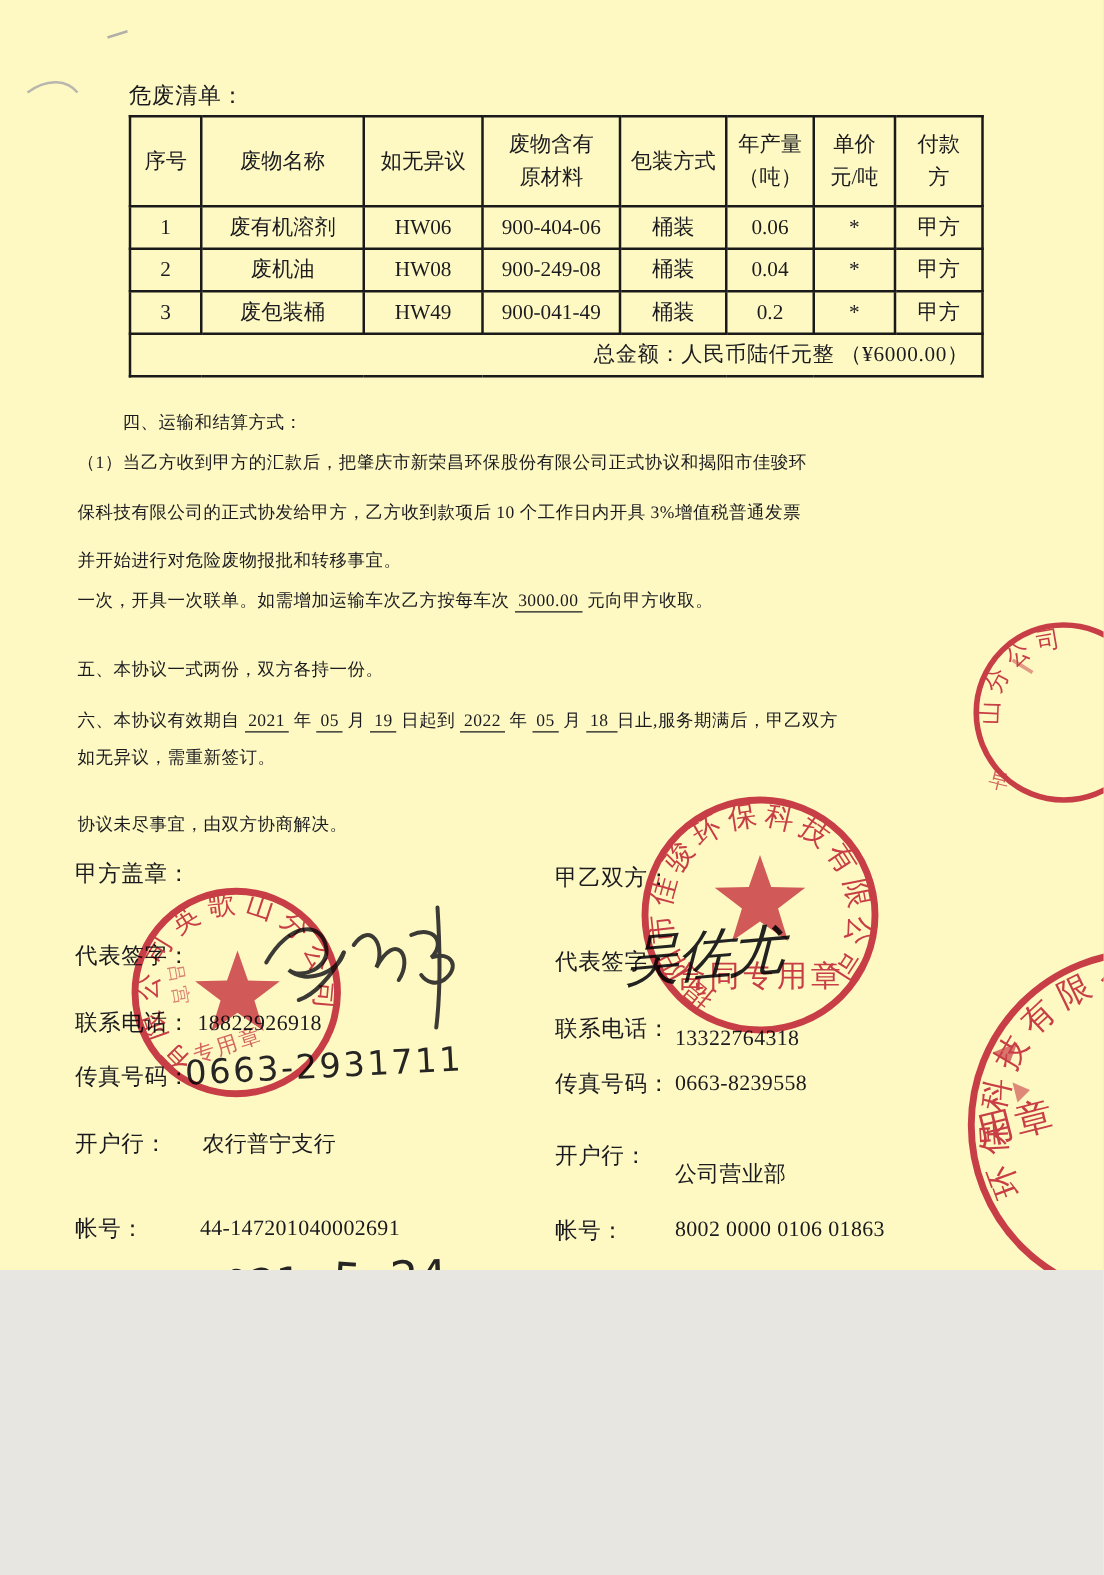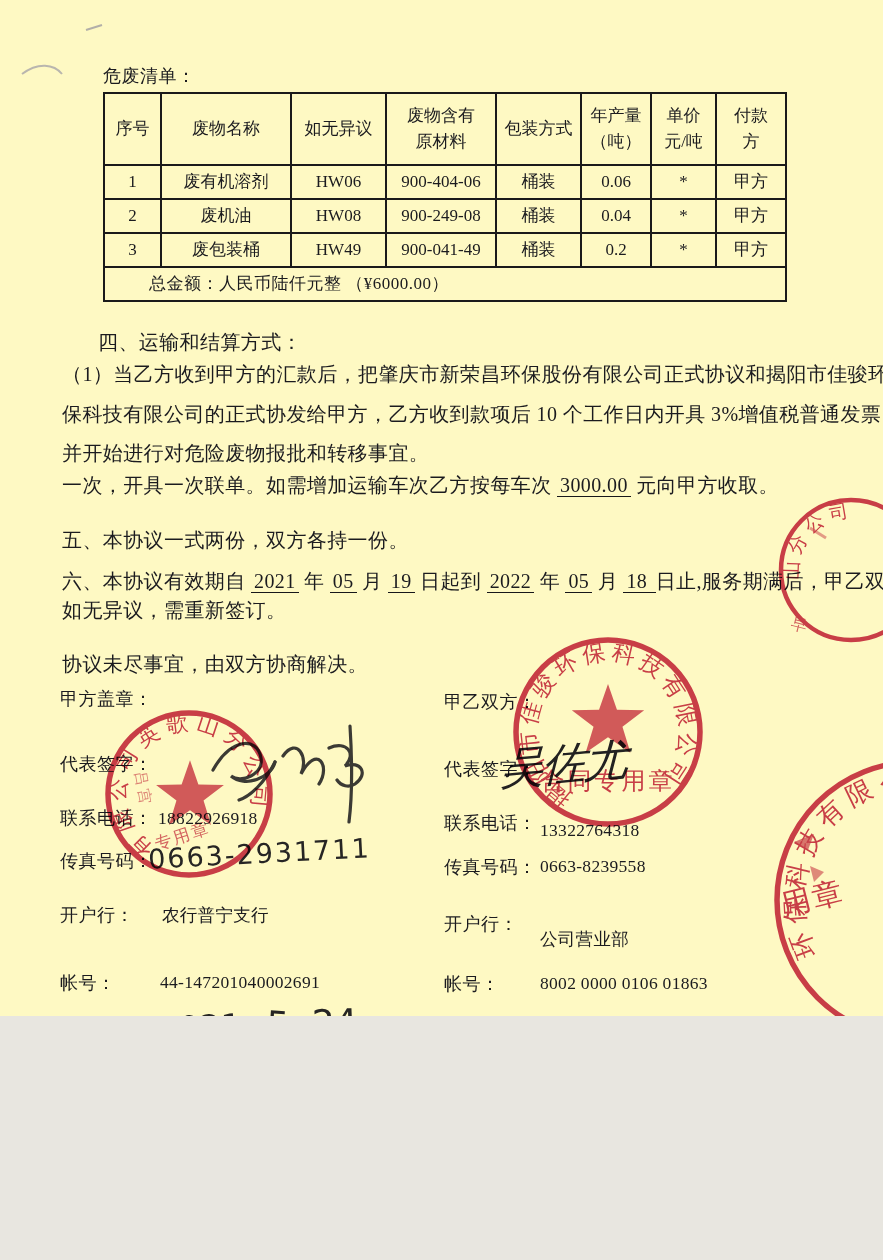--- a/index.html
+++ b/index.html
@@ -5,32 +5,32 @@
   html,body{margin:0;padding:0;background:#e8e6e0;}
   #doc{
     position:relative;width:883px;height:1016px;margin:0 auto;
     background:#fef9c3;overflow:hidden;
     font-family:"Liberation Serif","DejaVu Serif",serif;
     color:#1b1b1f;
   }
   .abs{position:absolute;}
   .lbl{font-size:18px;letter-spacing:.5px;white-space:nowrap;}
   .val{font-size:17.5px;letter-spacing:.3px;white-space:nowrap;}
-  .para{font-size:20px;letter-spacing:.4px;white-space:nowrap;}
+  .para{font-size:14px;letter-spacing:.4px;white-space:nowrap;}
   .u{border-bottom:1.6px solid #17171a;padding:0 3px;}
   .hw{font-family:"DejaVu Sans",sans-serif;color:#26262e;}
   
   #waste-table{border-collapse:collapse;table-layout:fixed;width:682px;background:transparent;}
   #waste-table td,#waste-table th{
     border:2px solid #1a1a1a;text-align:center;vertical-align:middle;
     font-weight:normal;font-size:17px;padding:0;white-space:pre-line;line-height:1.55;
   }
   #waste-table .hrow th{height:70px;}
   #waste-table .drow td{height:32px;}
-  #waste-table .trow td{height:32px;text-align:left;padding-right:10px;white-space:nowrap;letter-spacing:.5px;padding-left:44px;}
+  #waste-table .trow td{height:32px;text-align:right;padding-right:10px;white-space:nowrap;letter-spacing:.5px;}
   .stamp{mix-blend-mode:multiply;opacity:.93;}
   .sig-ink{mix-blend-mode:multiply;}
 </style>
 </head>
 <body>
 
 <div id="doc">
 
   <svg class="abs" style="left:8px;top:8px" width="130" height="90">
     <path d="M14,66 C30,54 46,56 54,66" stroke="#b9b6ae" stroke-width="2" fill="none"></path>

